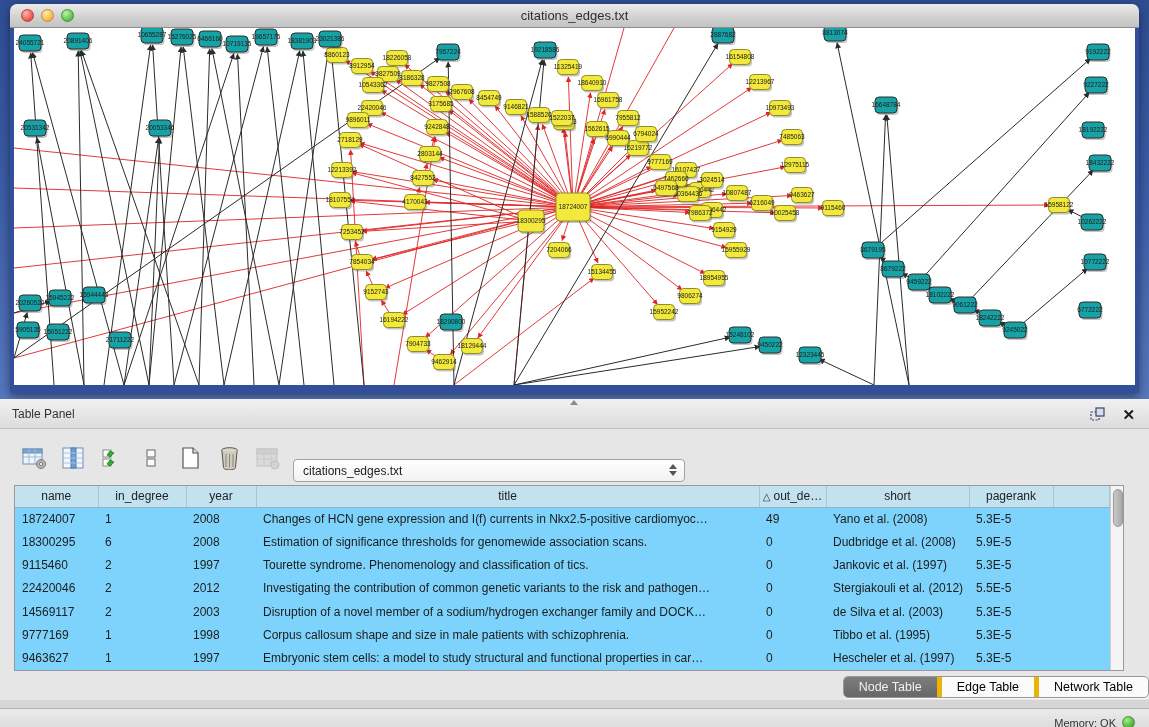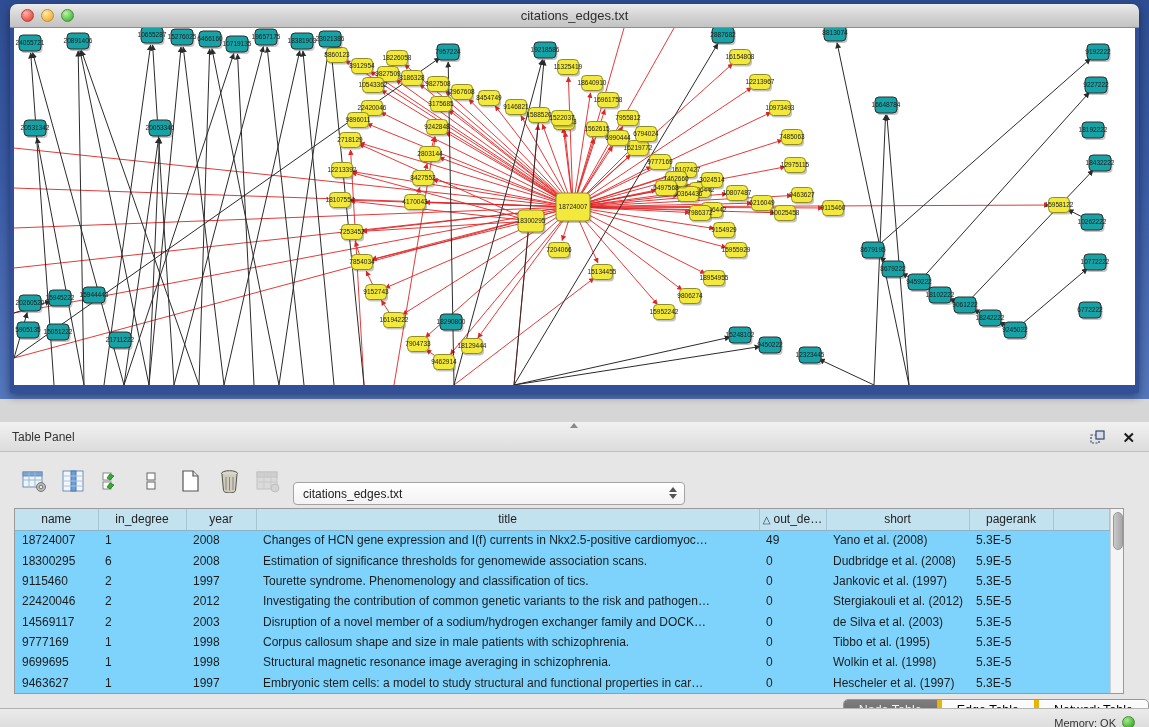--- a/index.html
+++ b/index.html
@@ -19,21 +19,21 @@
   .light.red   { background:radial-gradient(circle at 35% 30%,#ffb3ac,#ec6255 60%,#cf4135); border:1px solid #b63f36;}
   .light.yellow{ background:radial-gradient(circle at 35% 30%,#ffe9b0,#f5bd4f 60%,#dd9f2e); border:1px solid #c08f2f;}
   .light.green { background:radial-gradient(circle at 35% 30%,#c0f0a8,#61c654 60%,#3f9e35); border:1px solid #43922f;}
   .win-title { position:absolute; left:0; right:0; top:0; height:24px; line-height:24px;
     text-align:center; font-size:13px; color:#2e2e2e; }
   .net-canvas { position:absolute; left:4px; top:24px; width:1121px; height:357px;
     background:#fff; overflow:hidden; cursor:crosshair; }
   .net-canvas svg { display:block; }
 
   
-  .table-panel { position:absolute; left:0; top:422px; width:1149px; height:301px; background:#e6e6e6; }
+  .table-panel { position:absolute; left:0; top:399px; width:1149px; height:301px; background:#e6e6e6; }
   .panel-header { position:relative; height:30px;
     background:linear-gradient(180deg,#f1f1f1,#dcdcdc); border-bottom:1px solid #c0c0c0; }
   .panel-grip { position:absolute; left:570px; top:1px; width:0; height:0;
     border-left:4px solid transparent; border-right:4px solid transparent; border-bottom:5px solid #8a8a8a; }
   .panel-title { position:absolute; left:12px; top:0; line-height:30px; font-size:12px; color:#333; }
   .panel-header-icons { position:absolute; right:14px; top:0; height:30px; display:flex; align-items:center; gap:16px; }
   .icon-btn { background:none; border:none; padding:0; cursor:pointer; display:flex; align-items:center; }
   .close-x { font-size:15px; font-weight:bold; color:#1a1a1a; line-height:1; }
 
   .panel-body { position:absolute; left:0; top:30px; right:0; bottom:0; background:#e6e6e6; }
@@ -724,30 +724,20 @@
               <td>9777169</td>
               <td>1</td>
               <td>1998</td>
               <td>Corpus callosum shape and size in male patients with schizophrenia.</td>
               <td>0</td>
               <td>Tibbo et al. (1995)</td>
               <td>5.3E-5</td>
               <td></td>
             </tr>
             <tr>
-              <td>9699695</td>
-              <td>1</td>
-              <td>1998</td>
-              <td>Structural magnetic resonance image averaging in schizophrenia.</td>
-              <td>0</td>
-              <td>Wolkin et al. (1998)</td>
-              <td>5.3E-5</td>
-              <td></td>
-            </tr>
-            <tr>
               <td>9463627</td>
               <td>1</td>
               <td>1997</td>
               <td>Embryonic stem cells: a model to study structural and functional properties in car…</td>
               <td>0</td>
               <td>Hescheler et al. (1997)</td>
               <td>5.3E-5</td>
               <td></td>
             </tr>
           </tbody>

